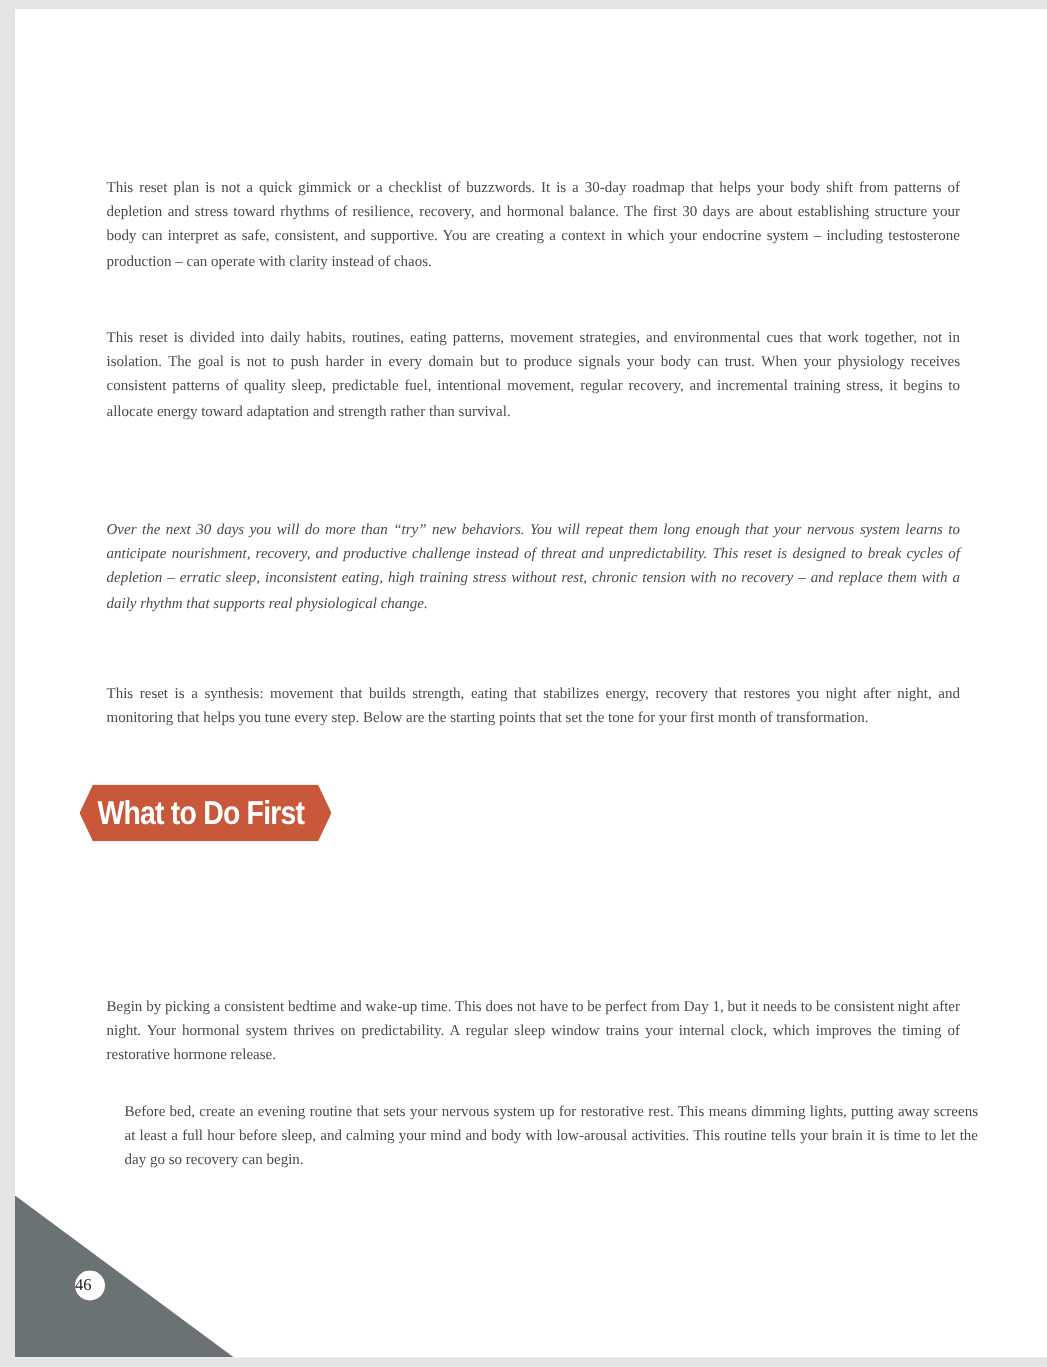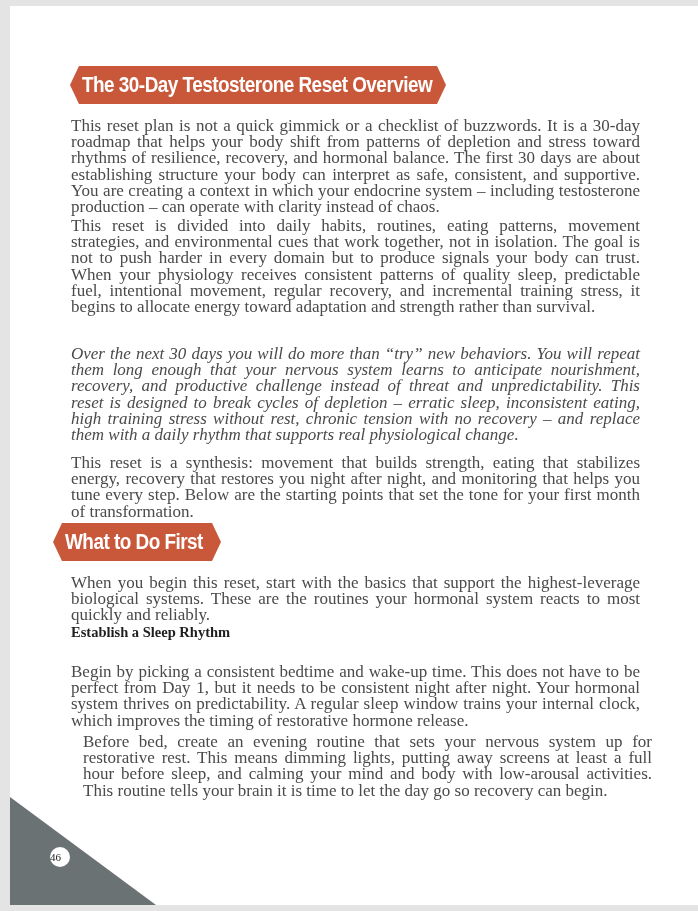--- a/index.html
+++ b/index.html
@@ -39,21 +39,21 @@
     transform: scaleX(0.86);
     transform-origin: left center;
   }
   .badge-1 { left: 60px; top: 60px; width: 350px; }
   .badge-2 { left: 43px; top: 517px; width: 142px; }
   .para {
     position: absolute;
     left: 61px;
     width: 569px;
     font-family: "Liberation Serif", serif;
-    font-size: 17px;
+    font-size: 10px;
     line-height: 16.2px;
     color: #4a4a4a;
     text-align: justify;
     margin: 0;
   }
   .p1 { top: 112px; }
   .p2 { top: 212px; }
   .p3 { top: 340px; font-style: italic; }
   .p4 { top: 449px; }
   .p5 { top: 569px; }
@@ -91,36 +91,31 @@
     font-family: "Liberation Serif", serif;
     font-size: 11px;
     line-height: 20px;
   }
 </style>
 </head>
 <body>
 
 <div class="page">
 
-  <div class="badge badge-1">
-    <span>The 30-Day Testosterone Reset Overview</span>
-  </div>
 
   <p class="para p1">This reset plan is not a quick gimmick or a checklist of buzzwords. It is a 30-day roadmap that helps your body shift from patterns of depletion and stress toward rhythms of resilience, recovery, and hormonal balance. The first 30 days are about establishing structure your body can interpret as safe, consistent, and supportive. You are creating a context in which your endocrine system – including testosterone production – can operate with clarity instead of chaos.</p>
   <p class="para p2">This reset is divided into daily habits, routines, eating patterns, movement strategies, and environmental cues that work together, not in isolation. The goal is not to push harder in every domain but to produce signals your body can trust. When your physiology receives consistent patterns of quality sleep, predictable fuel, intentional movement, regular recovery, and incremental training stress, it begins to allocate energy toward adaptation and strength rather than survival.</p>
   <p class="para p3">Over the next 30 days you will do more than “try” new behaviors. You will repeat them long enough that your nervous system learns to anticipate nourishment, recovery, and productive challenge instead of threat and unpredictability. This reset is designed to break cycles of depletion – erratic sleep, inconsistent eating, high training stress without rest, chronic tension with no recovery – and replace them with a daily rhythm that supports real physiological change.</p>
   <p class="para p4">This reset is a synthesis: movement that builds strength, eating that stabilizes energy, recovery that restores you night after night, and monitoring that helps you tune every step. Below are the starting points that set the tone for your first month of transformation.</p>
 
   <div class="badge badge-2">
     <span>What to Do First</span>
   </div>
 
-  <p class="para p5">When you begin this reset, start with the basics that support the highest-leverage biological systems. These are the routines your hormonal system reacts to most quickly and reliably.</p>
 
-  <h3 class="subhead">Establish a Sleep Rhythm</h3>
 
   <p class="para p6">Begin by picking a consistent bedtime and wake-up time. This does not have to be perfect from Day 1, but it needs to be consistent night after night. Your hormonal system thrives on predictability. A regular sleep window trains your internal clock, which improves the timing of restorative hormone release.</p>
   <p class="para p7">Before bed, create an evening routine that sets your nervous system up for restorative rest. This means dimming lights, putting away screens at least a full hour before sleep, and calming your mind and body with low-arousal activities. This routine tells your brain it is time to let the day go so recovery can begin.</p>
 
   <div class="corner-triangle"></div>
   <div class="page-number">46</div>
 
 </div>
 
 </body></html>

